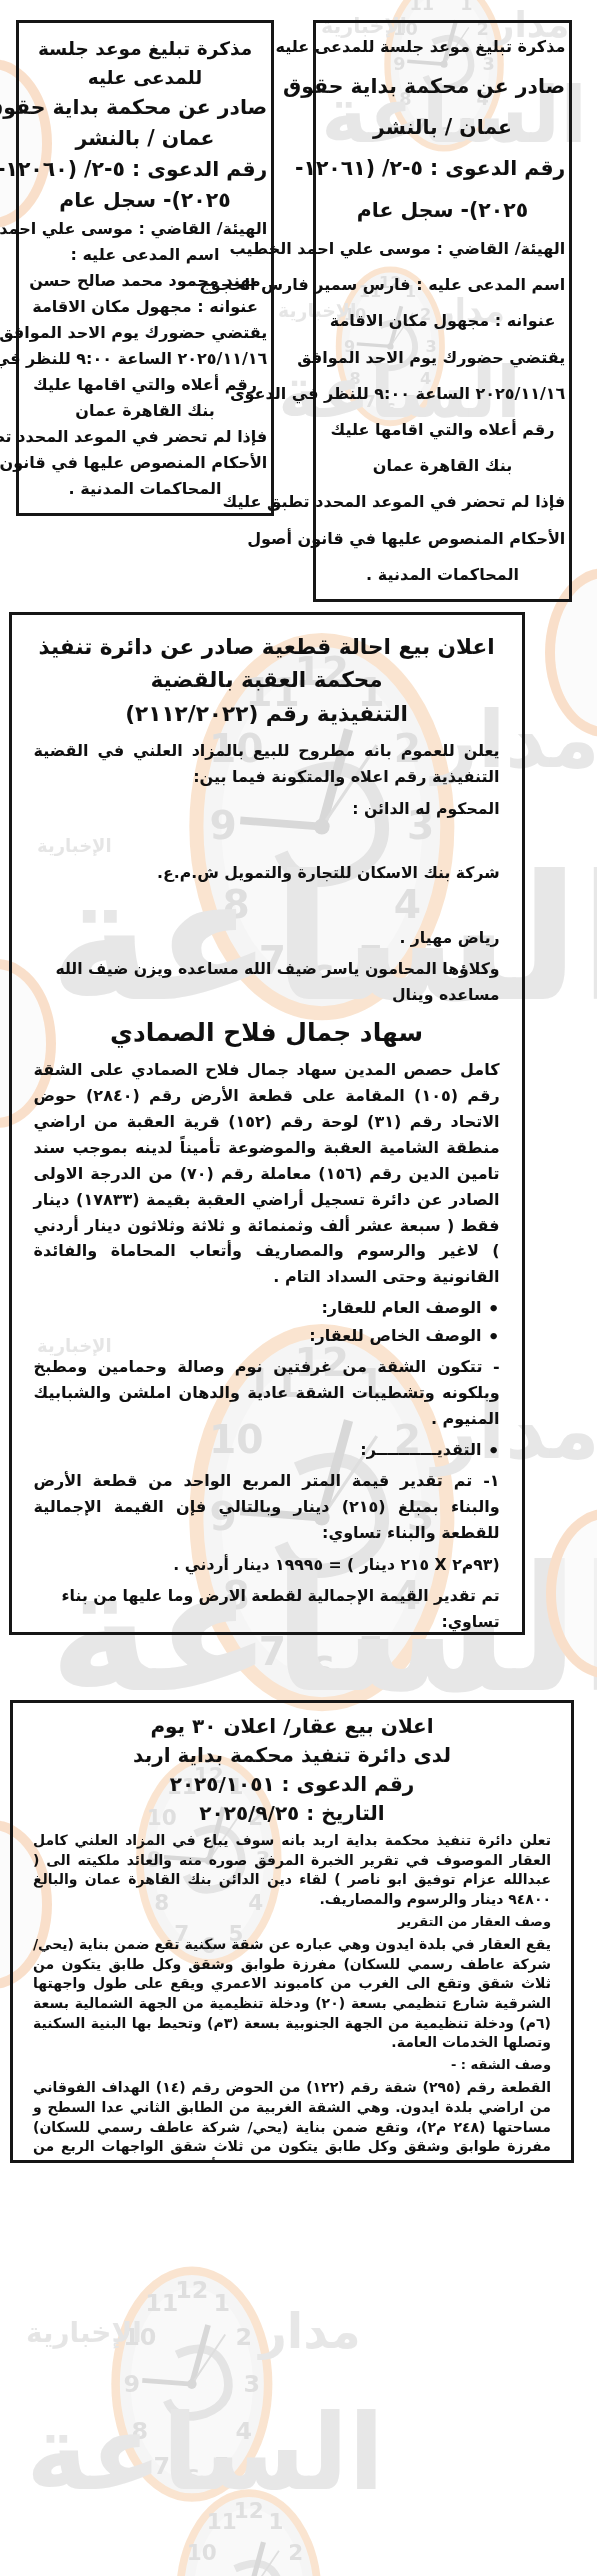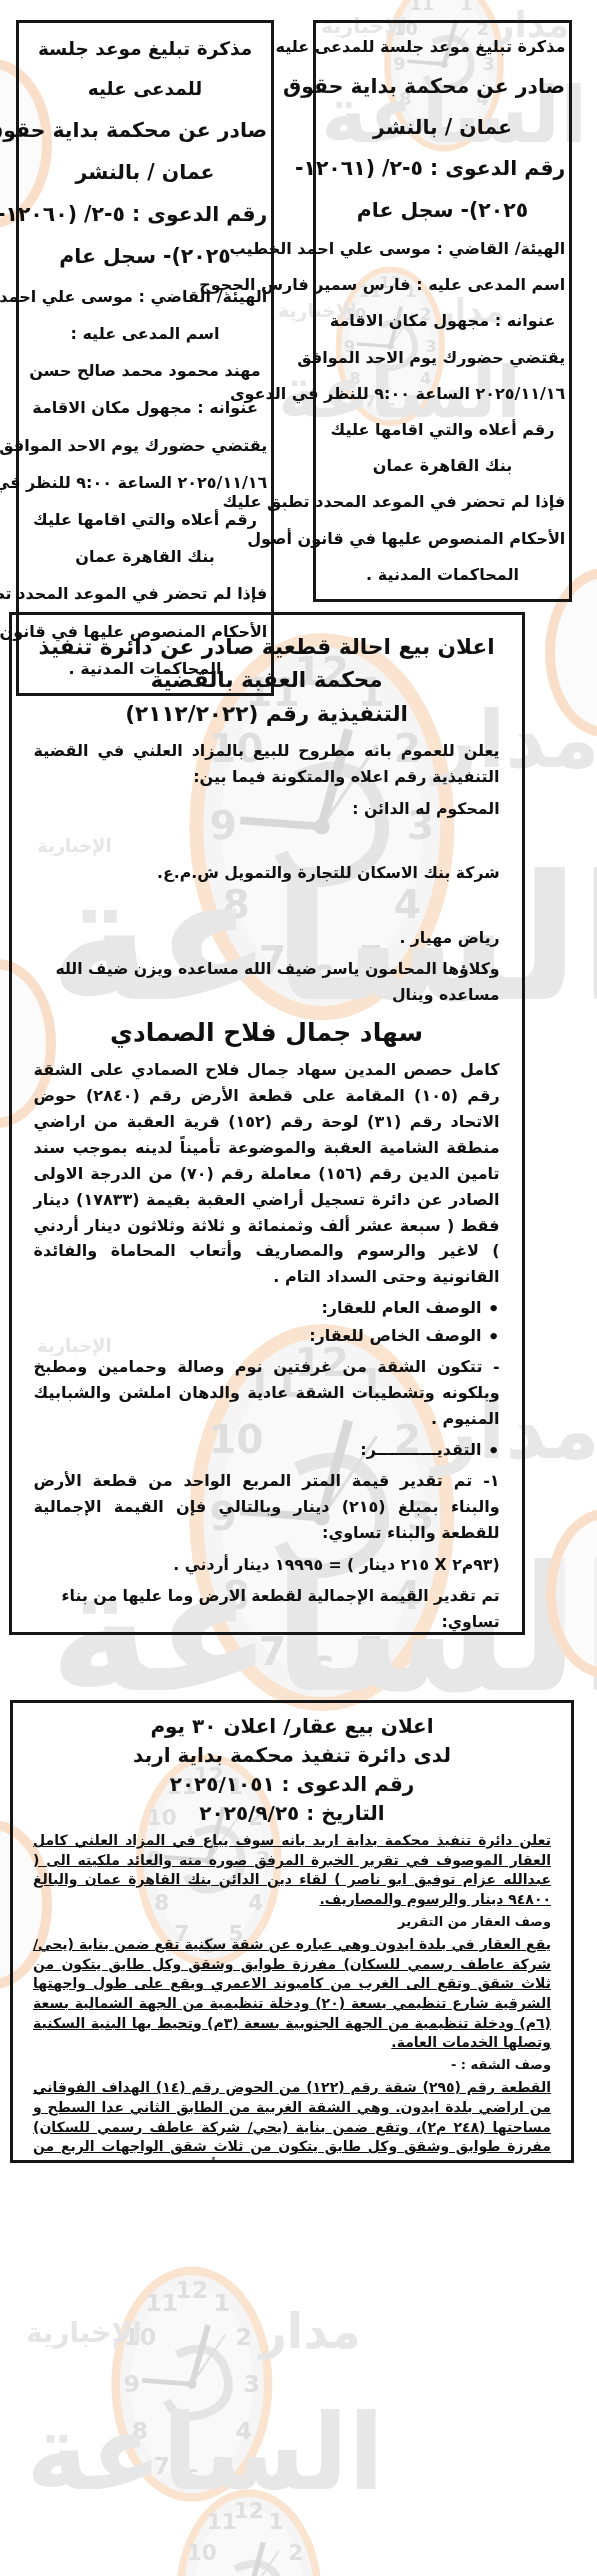--- a/index.html
+++ b/index.html
@@ -29,21 +29,21 @@
   .aq-title{text-align:center;font-size:21.6px;line-height:1.55;}
   .aq-p{font-size:16px;line-height:1.62;text-align:justify;margin:7.4px 0 0;}
   .aq-line{font-size:15.7px;line-height:1.62;margin:6.2px 0 0;}
   .aq-center{text-align:right;margin-top:39px;}
   .aq-name{font-size:25px;text-align:center;margin:10px 0 3.7px;line-height:1.3;}
   .aq-bullet-line{font-size:16px;margin:7.4px 0 0;}
   .aq-bullet{font-size:18.5px;vertical-align:middle;margin-left:6.2px;}
   
   .ir{padding:8.6px 20px;overflow:hidden;}
   .ir-title{text-align:center;font-size:20px;line-height:1.45;}
-  .ir-p{font-size:14px;line-height:1.4;text-align:justify;margin:3.7px 0 0;text-decoration:underline;}
+  .ir-p{font-size:14px;line-height:1.4;text-align:justify;margin:3.7px 0 0;}
   .ir-h{font-size:13px;line-height:1.4;margin:3.7px 0 0;}
 </style>
 </head>
 <body>
 
 <svg width="0" height="0" style="position:absolute" aria-hidden="true">
   <defs>
     <symbol id="clockSym" viewBox="0 0 172 252">
       <g>
         <ellipse cx="86" cy="126" rx="80" ry="119" fill="#ededed" stroke="#f6cda6" stroke-width="9"></ellipse>
@@ -128,21 +128,21 @@
       </svg>
   </div>
 
   <div class="wm-edge" style="left:-67px;top:59px;"></div>
   <div class="wm-edge" style="right:-67px;top:568px;"></div>
   <div class="wm-edge" style="left:-63px;top:959px;"></div>
   <div class="wm-edge" style="right:-68px;top:1509px;"></div>
   <div class="wm-edge" style="left:-67px;top:1820px;"></div>
 </div>
 
-<div class="box memo memo-l" style="left:16px;top:20.4px;width:258px;height:676px;">
+<div class="box memo memo-l" style="left:16px;top:20.4px;width:258px;height:496px;">
   <div class="memo-lines-wrap" style="display:flex;flex-direction:column;justify-content:space-between;height:100%;">
       <div class="memo-line">مذكرة تبليغ موعد جلسة</div>
       <div class="memo-line">للمدعى عليه</div>
       <div class="memo-line">صادر عن محكمة بداية حقوق</div>
       <div class="memo-line">عمان / بالنشر</div>
       <div class="memo-line">رقم الدعوى : ٥-٢/ (١٢٠٦٠-</div>
       <div class="memo-line">٢٠٢٥)- سجل عام</div>
       <div class="memo-line">الهيئة/ القاضي : موسى علي احمد الخطيب</div>
       <div class="memo-line">اسم المدعى عليه :</div>
       <div class="memo-line">مهند محمود محمد صالح حسن</div>

